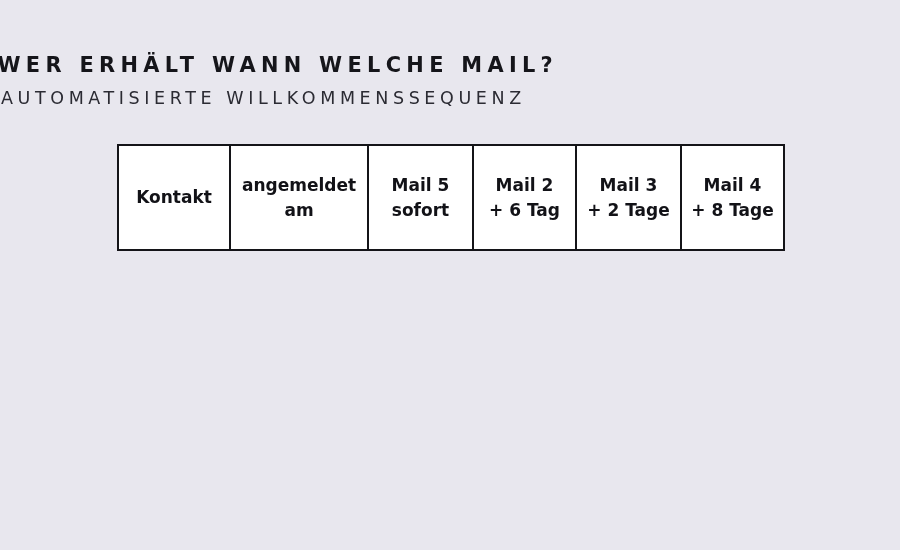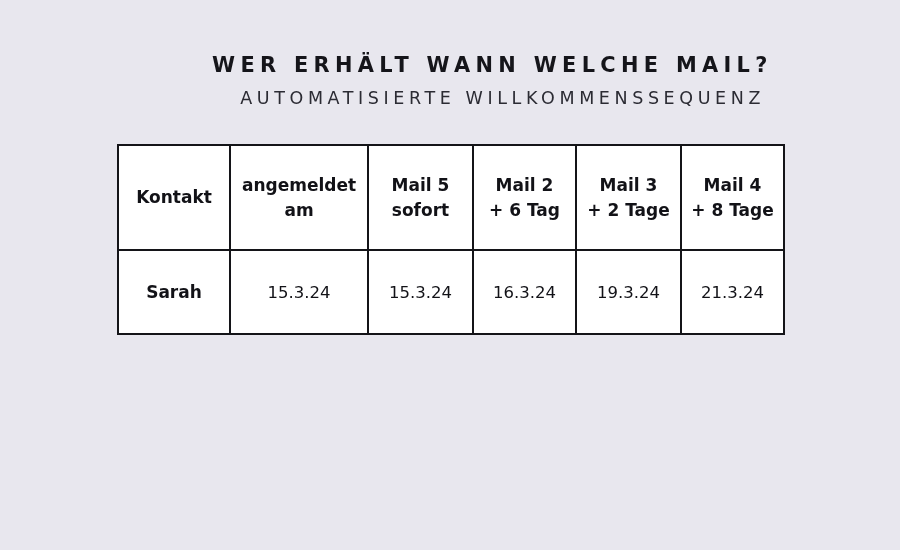--- a/index.html
+++ b/index.html
@@ -19,21 +19,21 @@
     height: 550px;
     box-sizing: border-box;
   }
 
   
   .heading {
     position: absolute;
     left: 0;
     top: 55px;
     width: 765px;
-    text-align: right;
+    text-align: left;
   }
   .title {
     font-family: "DejaVu Sans", sans-serif;
     font-weight: 700;
     font-size: 20.5px;
     letter-spacing: 5.2px;
     color: #15151a;
     line-height: 1.0;
     white-space: nowrap;
     transform: scaleX(1.02);
@@ -41,21 +41,21 @@
   }
   .subtitle {
     font-family: "DejaVu Sans", sans-serif;
     font-weight: 400;
     font-size: 17.5px;
     letter-spacing: 4.6px;
     color: #2b2b33;
     line-height: 1.0;
     margin-top: 14px;
     white-space: nowrap;
-    padding-left: 19px;
+    padding-left: 1px;
   }
 
   
   .table-wrap {
     position: absolute;
     left: 117px;
     top: 144px;
     width: 698px;
   }
   table.grid {
@@ -144,25 +144,17 @@
             <span>Mail 3</span>
             <span class="l2">+ 2 Tage</span>
           </th>
           <th>
             <span>Mail 4</span>
             <span class="l2">+ 8 Tage</span>
           </th>
         </tr>
       </thead>
       <tbody>
-        <tr>
-          <td class="name">Sarah</td>
-          <td>15.3.24</td>
-          <td>15.3.24</td>
-          <td>16.3.24</td>
-          <td>19.3.24</td>
-          <td>21.3.24</td>
-        </tr>
       </tbody>
     </table>
   </div>
 
 </div>
 
 </body></html>

